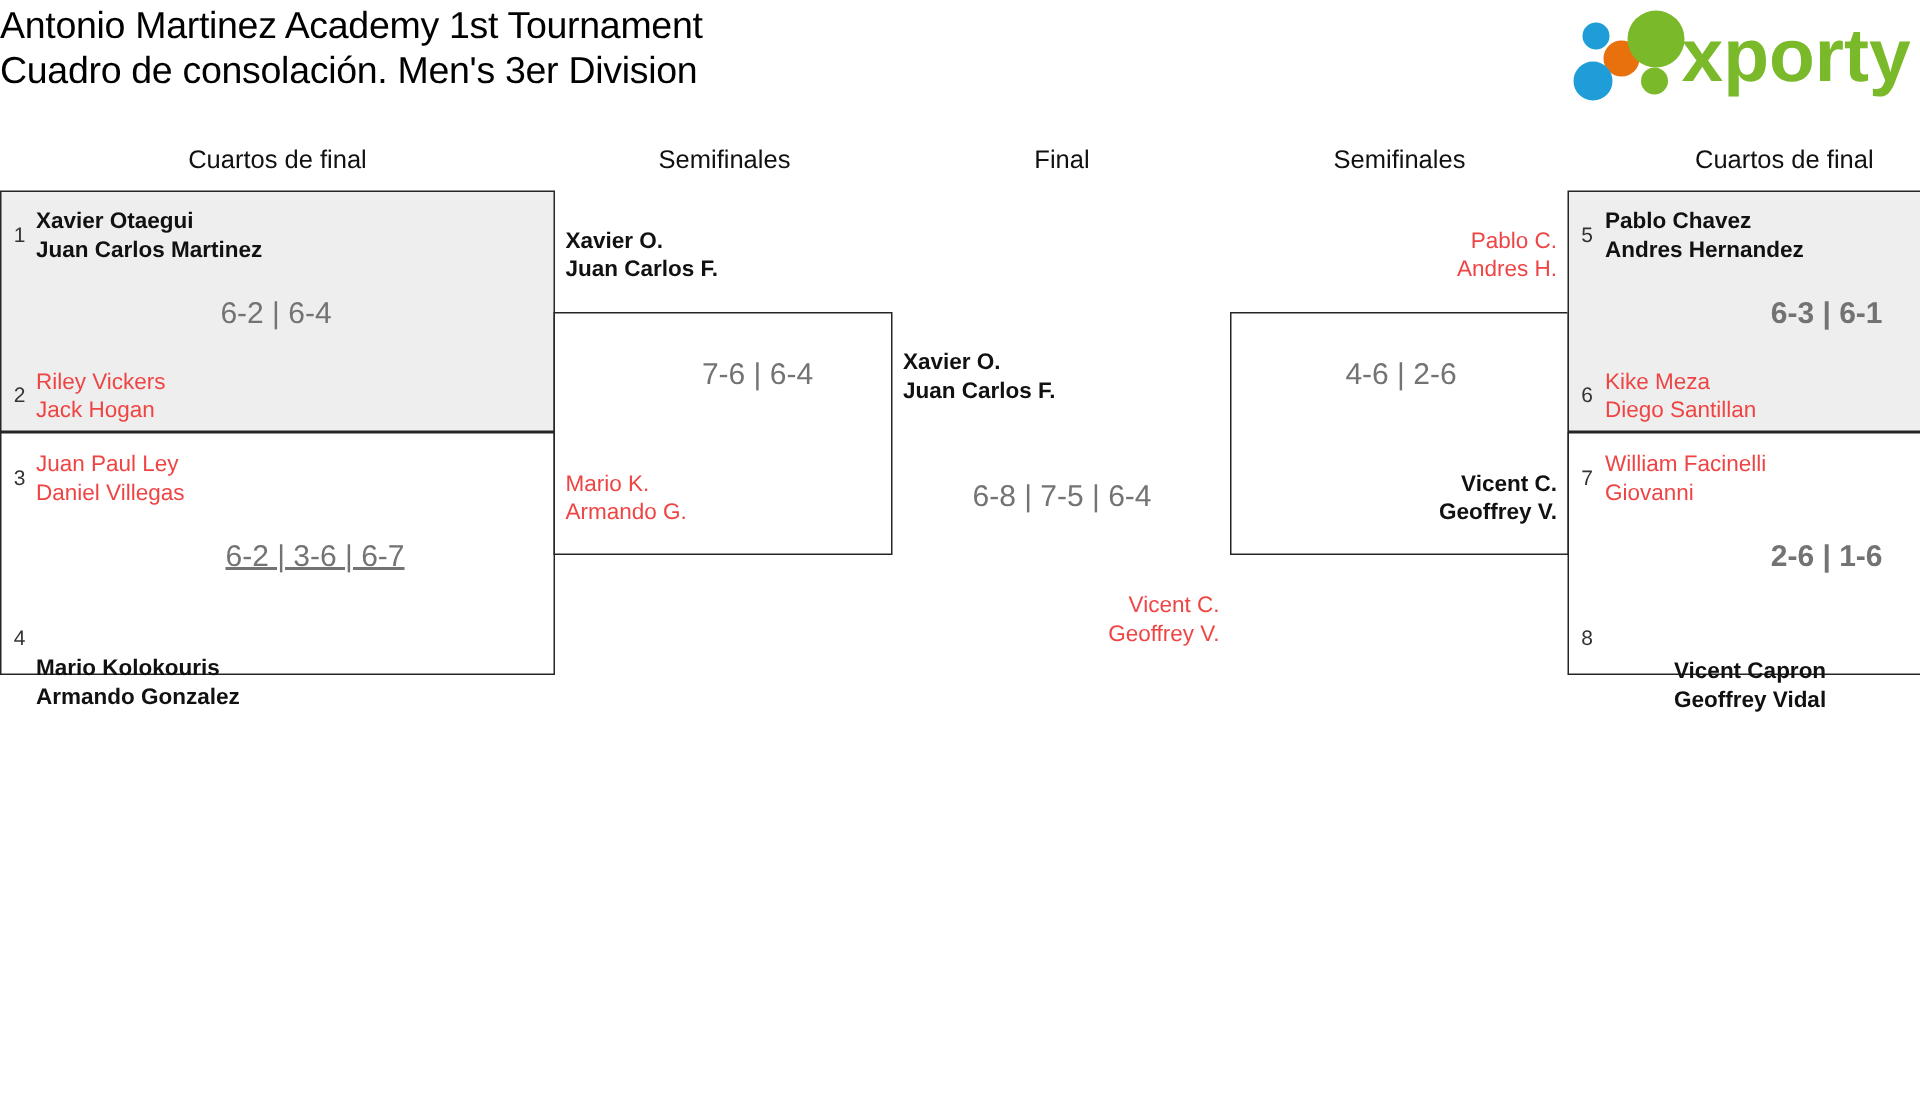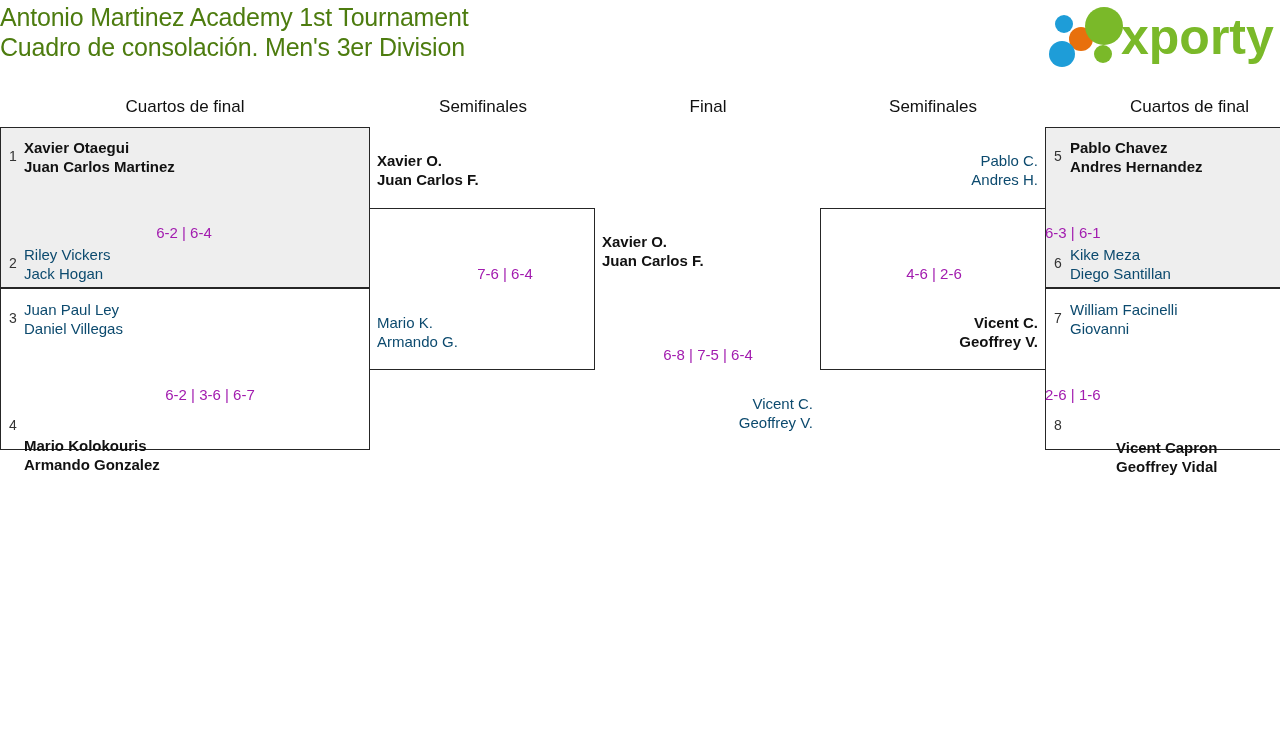--- a/index.html
+++ b/index.html
@@ -24,21 +24,21 @@
   }
   #title-block {
     position: absolute;
     left: 0; top: 2px;
     width: 900px;
   }
   .title-line {
     font-size: 25px;
     line-height: 30px;
     font-weight: 400;
-    color: #4d7c0f;
+    color: #000000;
     letter-spacing: -0.2px;
     white-space: nowrap;
   }
 
   
   #logo {
     position: absolute;
     left: 1047px; top: 4px;
     width: 230px; height: 64px;
   }
@@ -72,41 +72,40 @@
 
   
   .team {
     position: absolute;
     font-size: 15px;
     line-height: 19px;
     white-space: nowrap;
   }
   .team .nm { display: block; }
   .team.win { color: #111111; font-weight: bold; }
-  .team.lose { color: #0c4a6e; font-weight: normal; }
+  .team.lose { color: #ef4444; font-weight: normal; }
   .team.right { text-align: right; }
 
   .seed {
     position: absolute;
     font-size: 14px;
     line-height: 16px;
     color: #333333;
     font-weight: normal;
   }
 
   .score {
     position: absolute;
-    font-size: 15px;
+    font-size: 20px;
     line-height: 18px;
-    color: #a21caf;
+    color: #737373;
     white-space: nowrap;
     text-align: center;
-    margin-top: 24px;
-  }
-  .score.right { text-align: left; }
+  }
+  .score.right { text-align: right; font-weight: bold; }
 </style>
 </head>
 <body>
 
 <div id="header">
 
   <div id="title-block">
     <div class="title-line">Antonio Martinez Academy 1st Tournament</div>
     <div class="title-line">Cuadro de consolación. Men's 3er Division</div>
   </div>
@@ -150,21 +149,21 @@
   </div>
 
   <div class="box nobg" style="left:0px; top:288px; width:370px; height:162px;"></div>
 
   <div class="seed" style="left:6px; top:310px; width:14px; text-align:center;">3</div>
   <div class="team lose" style="left:24px; top:300px;">
     <span class="nm">Juan Paul Ley</span>
     <span class="nm">Daniel Villegas</span>
   </div>
 
-  <div class="score" style="left:0px; top:362px; width:420px;">6-2 | 3-6 | 6-7</div>
+  <div class="score" style="left:0px; top:362px; width:420px;text-decoration:underline;">6-2 | 3-6 | 6-7</div>
 
   <div class="seed" style="left:6px; top:417px; width:14px; text-align:center;">4</div>
   <div class="team win" style="left:24px; top:403px;margin-top:33px;">
     <span class="nm">Mario Kolokouris</span>
     <span class="nm">Armando Gonzalez</span>
   </div>
 
   <div class="box nobg" style="left:369px; top:208px; width:226px; height:162px;"></div>
 
   <div class="team win" style="left:377px; top:151px;">

